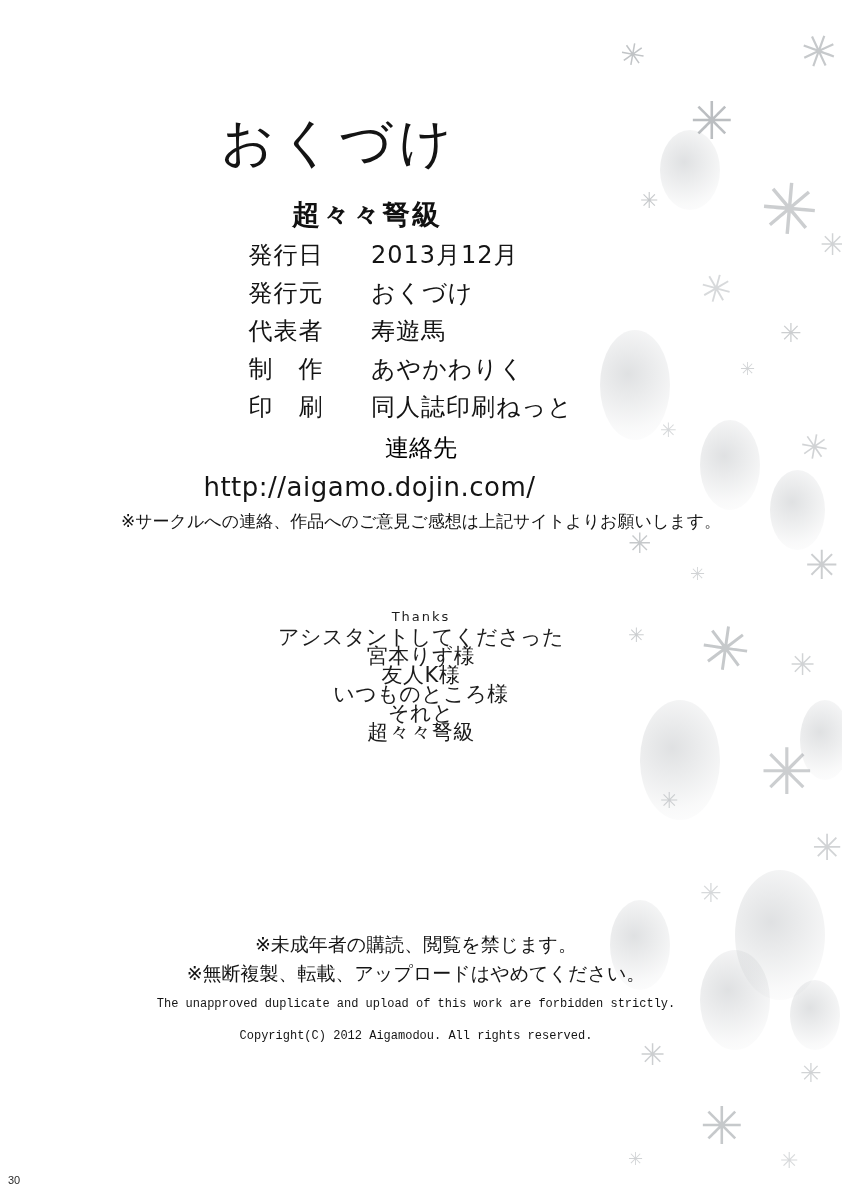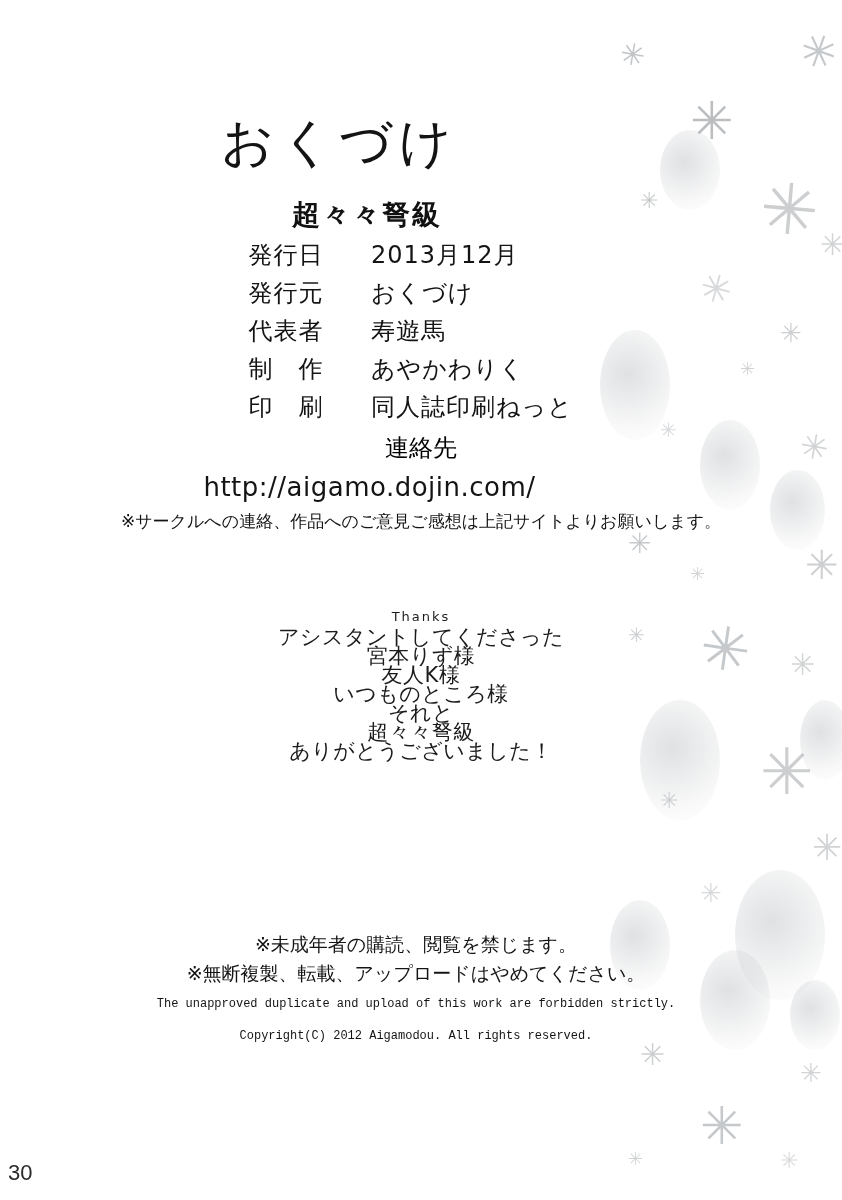--- a/index.html
+++ b/index.html
@@ -164,21 +164,21 @@
     font-size: 12px;
     line-height: 32px;
     font-family: Liberation Mono, monospace;
   }
 
   .page-number {
     position: absolute;
     left: 8px;
     bottom: 14px;
     font-family: "Liberation Sans", sans-serif;
-    font-size: 22px;
+    font-size: 11px;
     color: #2a2a2a;
   }
 </style>
 </head>
 <body>
 
 <div class="page">
 
   <div class="deco-layer" id="deco">
       <div class="blob" style="left: 600px; top: 330px; width: 70px; height: 110px;"></div>
@@ -251,21 +251,20 @@
   <div class="contact-note">※サークルへの連絡、作品へのご意見ご感想は上記サイトよりお願いします。</div>
 
   <div class="thanks-block">
     <div class="thanks-title">Thanks</div>
     <div class="thanks-line">アシスタントしてくださった</div>
     <div class="thanks-line">宮本りず様</div>
     <div class="thanks-line">友人K様</div>
     <div class="thanks-line">いつものところ様</div>
     <div class="thanks-line">それと</div>
     <div class="thanks-line">超々々弩級</div>
-    <div class="thanks-line">ありがとうございました！</div>
   </div>
 
   <div class="legal-block">
     <div class="legal-jp">※未成年者の購読、閲覧を禁じます。</div>
     <div class="legal-jp">※無断複製、転載、アップロードはやめてください。</div>
     <div class="legal-en">The unapproved duplicate and upload of this work are forbidden strictly.</div>
     <div class="legal-en">Copyright(C) 2012 Aigamodou. All rights reserved.</div>
   </div>
 
   <div class="page-number">30</div>

